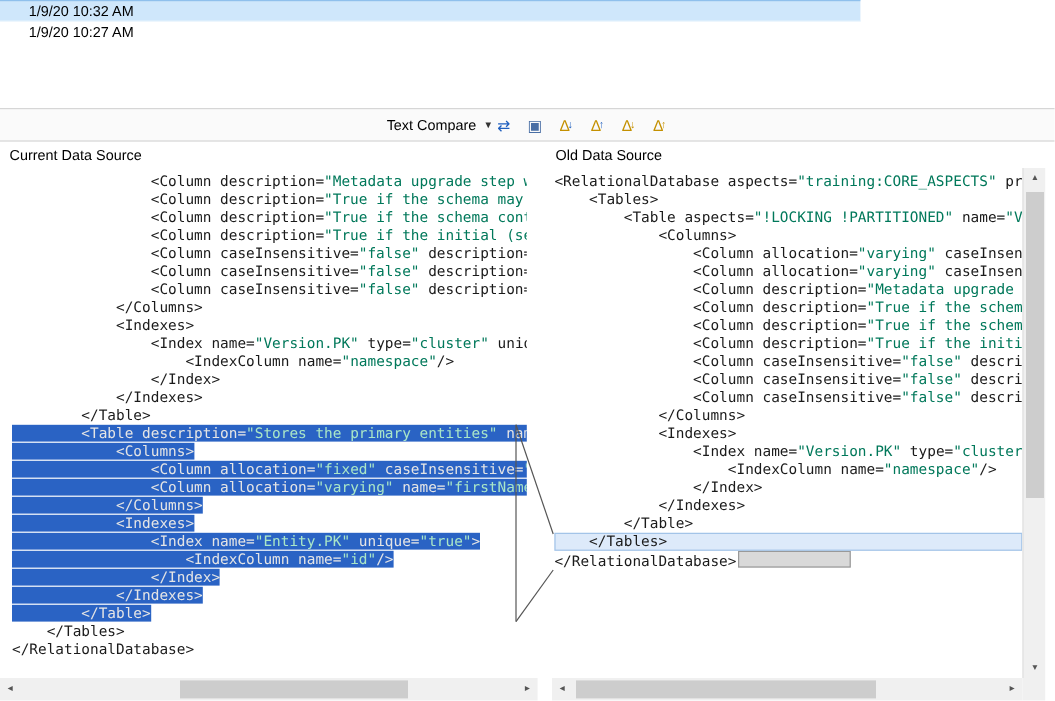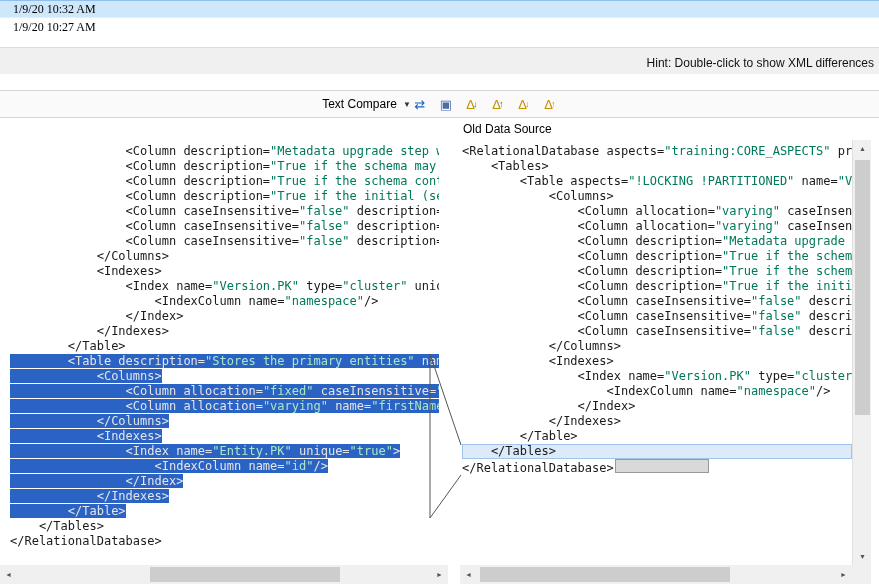--- a/index.html
+++ b/index.html
@@ -1,21 +1,21 @@
 <!DOCTYPE html>
 <html><head>
 <meta charset="utf-8">
 <style>
   html,body{margin:0;padding:0;background:#fff;}
   .app{position:relative;width:879px;height:584px;background:#fff;overflow:hidden;
        font-family:"Liberation Sans",sans-serif;font-size:12px;color:#000;}
 
   
-  .hist-row{position:absolute;left:0;width:879px;height:18px;display:flex;align-items:center;
-            padding-left:13px;box-sizing:border-box;background:#fff;font-family:Liberation Serif, serif;}
+  .hist-row{position:absolute;left:0;width:717px;height:18px;display:flex;align-items:center;
+            padding-left:24px;box-sizing:border-box;background:#fff;}
   .hist-row.selected{background:#cfe7fb;border-top:1px solid #8fc0ec;border-bottom:1px solid #e2f0fc;}
 
   
   .hint-bar{position:absolute;top:47px;left:0;width:879px;height:27px;background:#f0f0f0;
             border-top:1px solid #dcdcdc;box-sizing:border-box;display:flex;align-items:flex-end;
             justify-content:flex-end;padding:0 5px 4px 0;color:#111;}
 
   
   .tc-toolbar{position:absolute;top:90px;left:0;width:879px;height:28px;background:#fafafa;
               border-top:1px solid #d6d6d6;border-bottom:1px solid #d6d6d6;box-sizing:border-box;
@@ -77,23 +77,20 @@
 
   <div id="history-list">
       <div class="hist-row selected" style="top: 0px;">
         <span>1/9/20 10:32 AM</span>
       </div>
       <div class="hist-row" style="top: 18px;">
         <span>1/9/20 10:27 AM</span>
       </div>
     </div>
 
-  <div class="hint-bar">
-    <span>Hint: Double-click to show XML differences</span>
-  </div>
 
   <div class="tc-toolbar">
     <div class="tc-title-wrap">
       <span>Text Compare</span>
       <span class="tc-caret">▼</span>
     </div>
     <div class="tb-icons" id="toolbar-icons">
         <span class="tb-icon">
           <span style="color: rgb(31, 95, 191);">⇄</span>
         </span>
@@ -112,20 +109,21 @@
           <span style="color: rgb(196, 144, 0);">Δ</span>
           <span class="icon-arrow" style="color: rgb(196, 144, 0);">↓</span>
         </span>
         <span class="tb-icon">
           <span style="color: rgb(196, 144, 0);">Δ</span>
           <span class="icon-arrow" style="color: rgb(196, 144, 0);">↑</span>
         </span>
       </div>
   </div>
 
+  <div class="pane-title" id="left-title">Current Data Source</div>
   <div class="pane-title" id="right-title">Old Data Source</div>
 
   <div class="code-pane" id="left-pane"><div class="code-line"><span class="line-inner"><span class="tag">                &lt;Column description=</span><span class="val">"Metadata upgrade step wit</span></span></div><div class="code-line"><span class="line-inner"><span class="tag">                &lt;Column description=</span><span class="val">"True if the schema may be</span></span></div><div class="code-line"><span class="line-inner"><span class="tag">                &lt;Column description=</span><span class="val">"True if the schema contai</span></span></div><div class="code-line"><span class="line-inner"><span class="tag">                &lt;Column description=</span><span class="val">"True if the initial (seed)</span></span></div><div class="code-line"><span class="line-inner"><span class="tag">                &lt;Column caseInsensitive=</span><span class="val">"false"</span><span class="tag"> description=</span></span></div><div class="code-line"><span class="line-inner"><span class="tag">                &lt;Column caseInsensitive=</span><span class="val">"false"</span><span class="tag"> description=</span></span></div><div class="code-line"><span class="line-inner"><span class="tag">                &lt;Column caseInsensitive=</span><span class="val">"false"</span><span class="tag"> description=</span></span></div><div class="code-line"><span class="line-inner"><span class="tag">            &lt;/Columns&gt;</span></span></div><div class="code-line"><span class="line-inner"><span class="tag">            &lt;Indexes&gt;</span></span></div><div class="code-line"><span class="line-inner"><span class="tag">                &lt;Index name=</span><span class="val">"Version.PK"</span><span class="tag"> type=</span><span class="val">"cluster"</span><span class="tag"> unique=</span></span></div><div class="code-line"><span class="line-inner"><span class="tag">                    &lt;IndexColumn name=</span><span class="val">"namespace"</span><span class="tag">/&gt;</span></span></div><div class="code-line"><span class="line-inner"><span class="tag">                &lt;/Index&gt;</span></span></div><div class="code-line"><span class="line-inner"><span class="tag">            &lt;/Indexes&gt;</span></span></div><div class="code-line"><span class="line-inner"><span class="tag">        &lt;/Table&gt;</span></span></div><div class="code-line"><span class="line-inner sel"><span class="tag">        &lt;Table description=</span><span class="val">"Stores the primary entities"</span><span class="tag"> nam</span></span></div><div class="code-line"><span class="line-inner sel"><span class="tag">            &lt;Columns&gt;</span></span></div><div class="code-line"><span class="line-inner sel"><span class="tag">                &lt;Column allocation=</span><span class="val">"fixed"</span><span class="tag"> caseInsensitive=</span><span class="val">"fa</span></span></div><div class="code-line"><span class="line-inner sel"><span class="tag">                &lt;Column allocation=</span><span class="val">"varying"</span><span class="tag"> name=</span><span class="val">"firstName"</span></span></div><div class="code-line"><span class="line-inner sel"><span class="tag">            &lt;/Columns&gt;</span></span></div><div class="code-line"><span class="line-inner sel"><span class="tag">            &lt;Indexes&gt;</span></span></div><div class="code-line"><span class="line-inner sel"><span class="tag">                &lt;Index name=</span><span class="val">"Entity.PK"</span><span class="tag"> unique=</span><span class="val">"true"</span><span class="tag">&gt;</span></span></div><div class="code-line"><span class="line-inner sel"><span class="tag">                    &lt;IndexColumn name=</span><span class="val">"id"</span><span class="tag">/&gt;</span></span></div><div class="code-line"><span class="line-inner sel"><span class="tag">                &lt;/Index&gt;</span></span></div><div class="code-line"><span class="line-inner sel"><span class="tag">            &lt;/Indexes&gt;</span></span></div><div class="code-line"><span class="line-inner sel"><span class="tag">        &lt;/Table&gt;</span></span></div><div class="code-line"><span class="line-inner"><span class="tag">    &lt;/Tables&gt;</span></span></div><div class="code-line"><span class="line-inner"><span class="tag">&lt;/RelationalDatabase&gt;</span></span></div></div>
   <div class="code-pane" id="right-pane"><div class="code-line"><span class="line-inner"><span class="tag">&lt;RelationalDatabase aspects=</span><span class="val">"training:CORE_ASPECTS"</span><span class="tag"> pro</span></span></div><div class="code-line"><span class="line-inner"><span class="tag">    &lt;Tables&gt;</span></span></div><div class="code-line"><span class="line-inner"><span class="tag">        &lt;Table aspects=</span><span class="val">"!LOCKING !PARTITIONED"</span><span class="tag"> name=</span><span class="val">"Vers</span></span></div><div class="code-line"><span class="line-inner"><span class="tag">            &lt;Columns&gt;</span></span></div><div class="code-line"><span class="line-inner"><span class="tag">                &lt;Column allocation=</span><span class="val">"varying"</span><span class="tag"> caseInsensitiv</span></span></div><div class="code-line"><span class="line-inner"><span class="tag">                &lt;Column allocation=</span><span class="val">"varying"</span><span class="tag"> caseInsensitiv</span></span></div><div class="code-line"><span class="line-inner"><span class="tag">                &lt;Column description=</span><span class="val">"Metadata upgrade step </span></span></div><div class="code-line"><span class="line-inner"><span class="tag">                &lt;Column description=</span><span class="val">"True if the schema may</span></span></div><div class="code-line"><span class="line-inner"><span class="tag">                &lt;Column description=</span><span class="val">"True if the schema con</span></span></div><div class="code-line"><span class="line-inner"><span class="tag">                &lt;Column description=</span><span class="val">"True if the initial (s</span></span></div><div class="code-line"><span class="line-inner"><span class="tag">                &lt;Column caseInsensitive=</span><span class="val">"false"</span><span class="tag"> descriptio</span></span></div><div class="code-line"><span class="line-inner"><span class="tag">                &lt;Column caseInsensitive=</span><span class="val">"false"</span><span class="tag"> descriptio</span></span></div><div class="code-line"><span class="line-inner"><span class="tag">                &lt;Column caseInsensitive=</span><span class="val">"false"</span><span class="tag"> descriptio</span></span></div><div class="code-line"><span class="line-inner"><span class="tag">            &lt;/Columns&gt;</span></span></div><div class="code-line"><span class="line-inner"><span class="tag">            &lt;Indexes&gt;</span></span></div><div class="code-line"><span class="line-inner"><span class="tag">                &lt;Index name=</span><span class="val">"Version.PK"</span><span class="tag"> type=</span><span class="val">"cluster"</span></span></div><div class="code-line"><span class="line-inner"><span class="tag">                    &lt;IndexColumn name=</span><span class="val">"namespace"</span><span class="tag">/&gt;</span></span></div><div class="code-line"><span class="line-inner"><span class="tag">                &lt;/Index&gt;</span></span></div><div class="code-line"><span class="line-inner"><span class="tag">            &lt;/Indexes&gt;</span></span></div><div class="code-line"><span class="line-inner"><span class="tag">        &lt;/Table&gt;</span></span></div><div class="code-line"><span class="line-inner hl-line"><span class="tag">    &lt;/Tables&gt;</span></span></div><div class="code-line"><span class="line-inner"><span class="tag">&lt;/RelationalDatabase&gt;</span></span><span class="empty-marker"></span></div></div>
 
   <svg class="connector">
     <line x1="430" y1="214" x2="461" y2="305" stroke="#555" stroke-width="1"></line>
     <line x1="430" y1="378" x2="461" y2="335" stroke="#555" stroke-width="1"></line>
     <line x1="430" y1="214" x2="430" y2="378" stroke="#555" stroke-width="1"></line>
   </svg>

